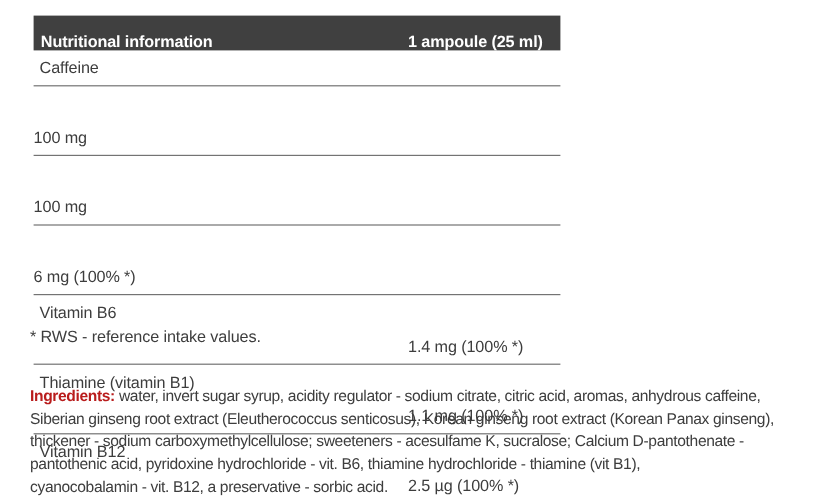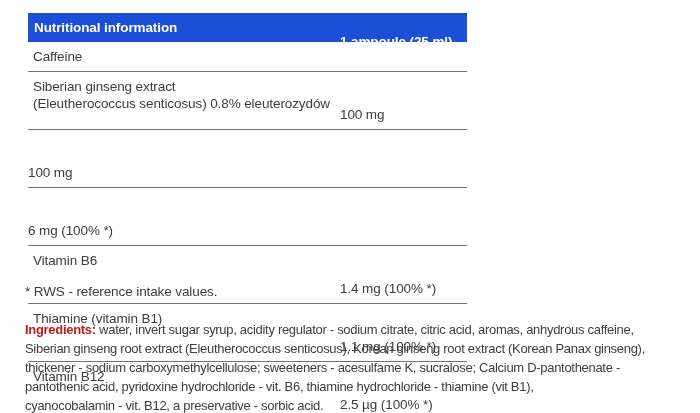--- a/index.html
+++ b/index.html
@@ -14,23 +14,23 @@
   }
   .ntable {
     position: absolute;
     left: 28px;
     top: 13px;
     width: 439px;
     color: #3d3d3d;
   }
   .thead {
     display: flex;
-    align-items: center;
+    align-items: flex-end;
     height: 29px;
-    background: #1d4ed8;
+    background: #404040;
     color: #ffffff;
     font-weight: bold;
     font-size: 13.5px;
     letter-spacing: -0.1px;
   }
   .trow {
     display: flex;
     padding: 6px 0;
     border-bottom: 1px solid #737373;
     font-size: 13.5px;
@@ -49,21 +49,21 @@
   .thead .cell-name {
     padding-left: 6px;
   }
   .cell-value {
     flex: 1;
     margin-top: 28px;
   }
   .footnote {
     position: absolute;
     left: 25px;
-    top: 284px;
+    top: 273px;
     margin: 0;
     font-size: 13.5px;
     letter-spacing: -0.1px;
     color: #3d3d3d;
   }
   .ingredients {
     position: absolute;
     left: 25px;
     top: 320px;
     width: 675px;
@@ -86,22 +86,20 @@
   <div class="thead">
     <div class="cell-name">Nutritional information</div>
     <div class="cell-value">1 ampoule (25 ml)</div>
   </div>
 
   <div class="trow">
     <div class="cell-name">Caffeine</div>
   </div>
 
   <div class="trow">
-    <div class="cell-name">Siberian ginseng extract
-(Eleutherococcus senticosus) 0.8% eleuterozydów</div>
     <div class="cell-value">100 mg</div>
   </div>
 
   <div class="trow">
     <div class="cell-value">100 mg</div>
   </div>
 
   <div class="trow">
     <div class="cell-value">6 mg (100% *)</div>
   </div>

